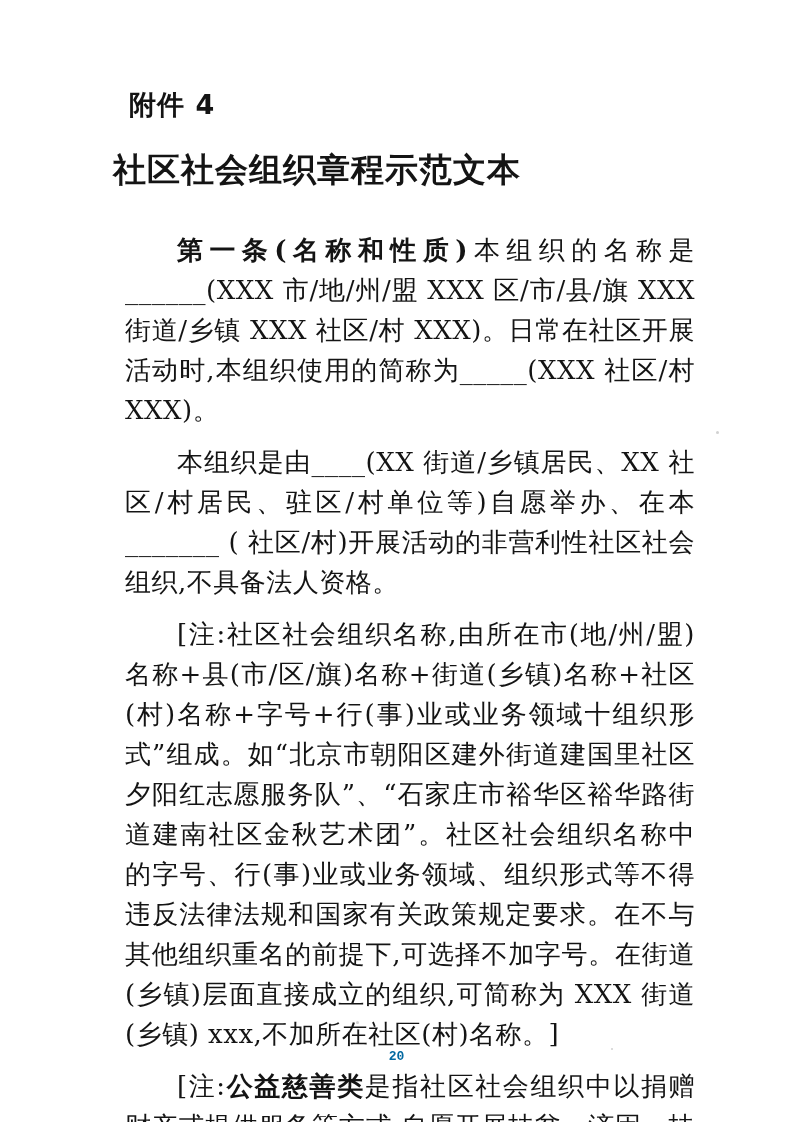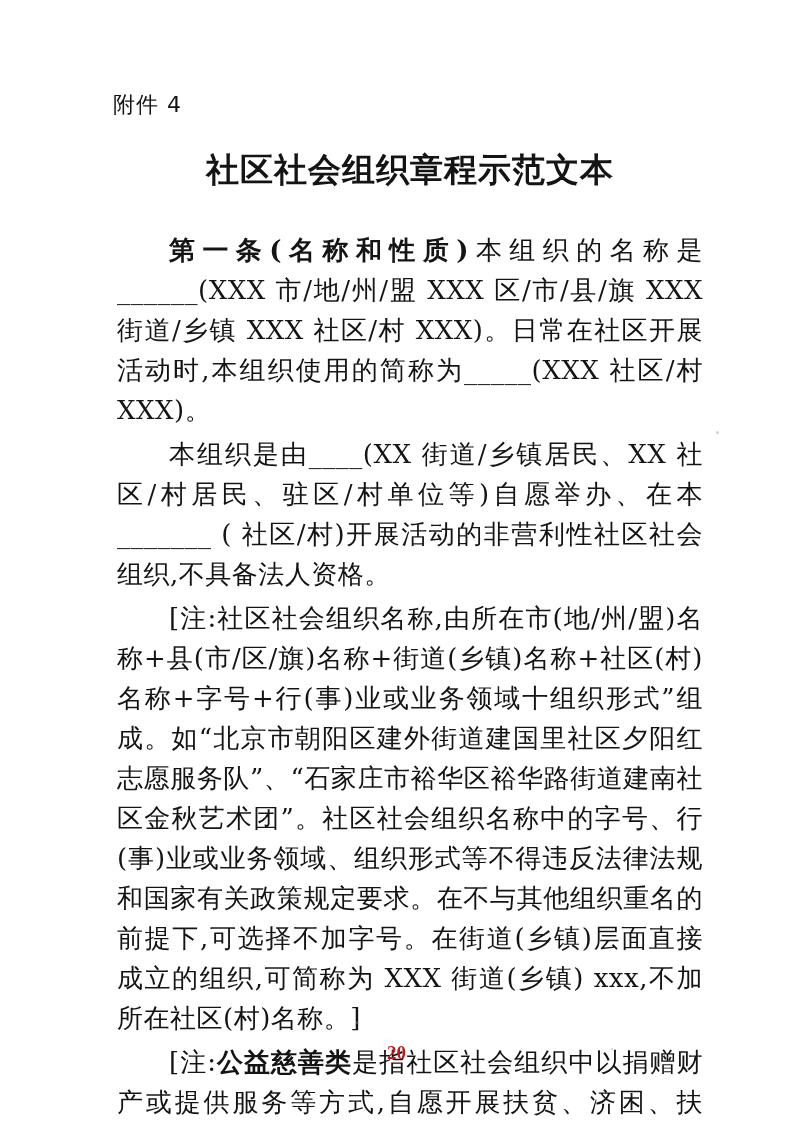--- a/index.html
+++ b/index.html
@@ -18,61 +18,61 @@
   .page {
     box-sizing: border-box;
     width: 793px;
     height: 1122px;
     padding: 93px 86px 0 113px;
     position: relative;
     background: #ffffff;
   }
   .attachment-label {
     font-family: "DejaVu Sans", "Liberation Sans", sans-serif;
-    font-weight: normal;
-    font-size: 22px;
+    font-weight: bold;
+    font-size: 27px;
     line-height: 24px;
-    margin-left: 0;
+    margin-left: 16px;
     letter-spacing: 1px;
   }
   .doc-title {
     margin: 31px 0 0 0;
     font-family: "DejaVu Serif", "Liberation Serif", serif;
     font-size: 33px;
     font-weight: bold;
-    text-align: center;
+    text-align: left;
     letter-spacing: 1px;
     white-space: nowrap;
   }
   .body-text {
     margin-top: 37px;
     font-size: 26px;
     line-height: 40px;
     text-align: justify;
     text-justify: inter-ideograph;
     letter-spacing: 0.5px;
   }
   .para {
-    margin: 4px;
+    margin: 12px;
     padding: 0;
     text-indent: 2em;
   }
   .para .bold {
     font-weight: bold;
   }
   .page-number {
     position: absolute;
     left: 0;
     bottom: 58px;
     width: 100%;
     text-align: center;
-    font-family: Liberation Serif, serif;
-    font-size: 19px;
+    font-family: Liberation Mono, monospace;
+    font-size: 13px;
     font-weight: 600;
-    color: #b91c1c;
+    color: #0369a1;
   }
   .speck {
     position: absolute;
     background: #9a9a9a;
     border-radius: 50%;
     opacity: 0.45;
   }
 </style>
 </head>
 <body>

